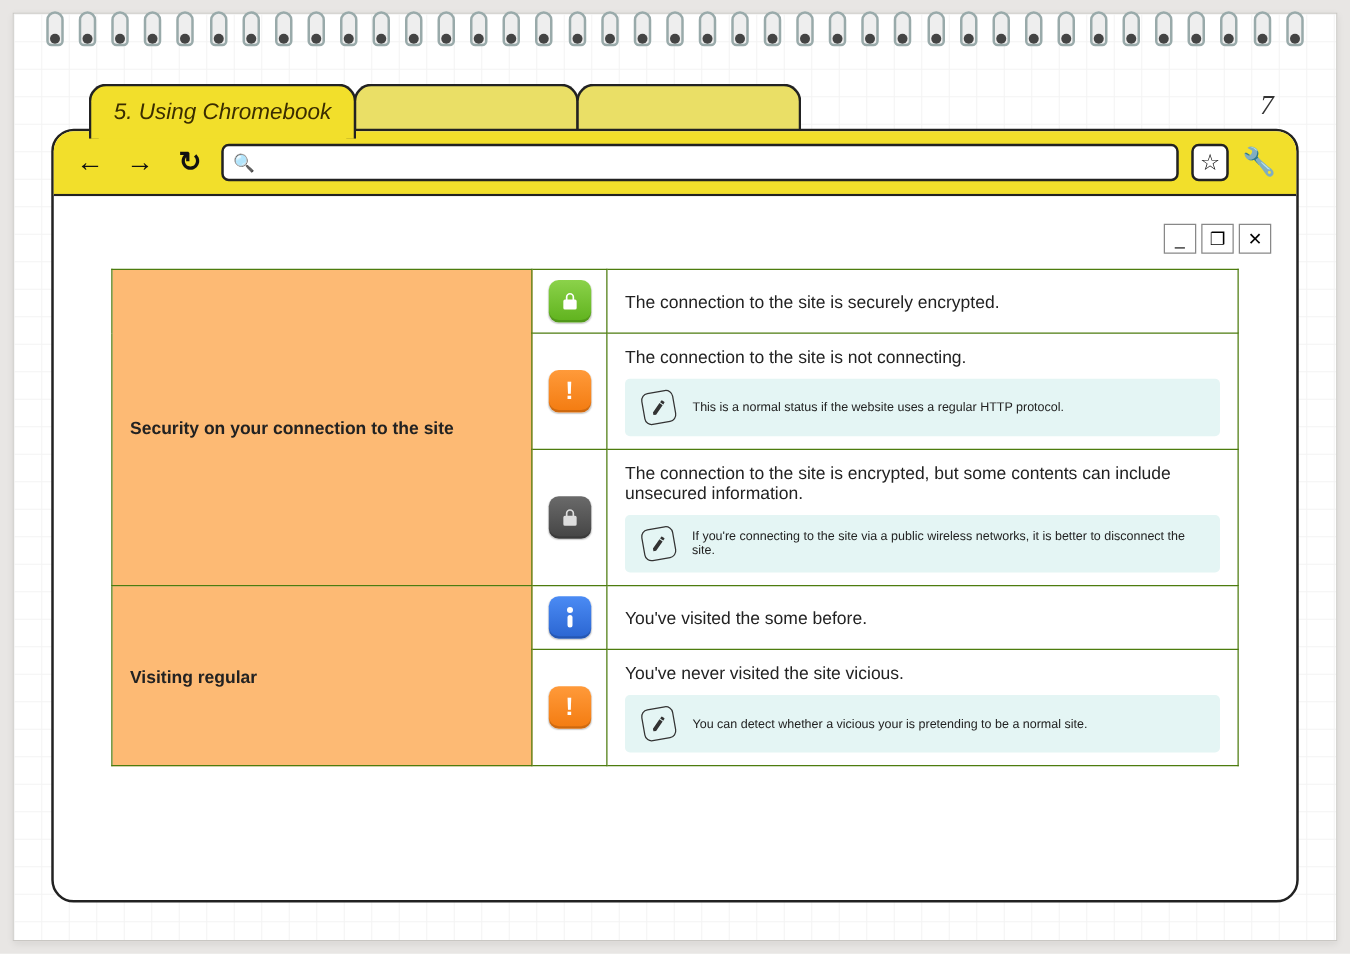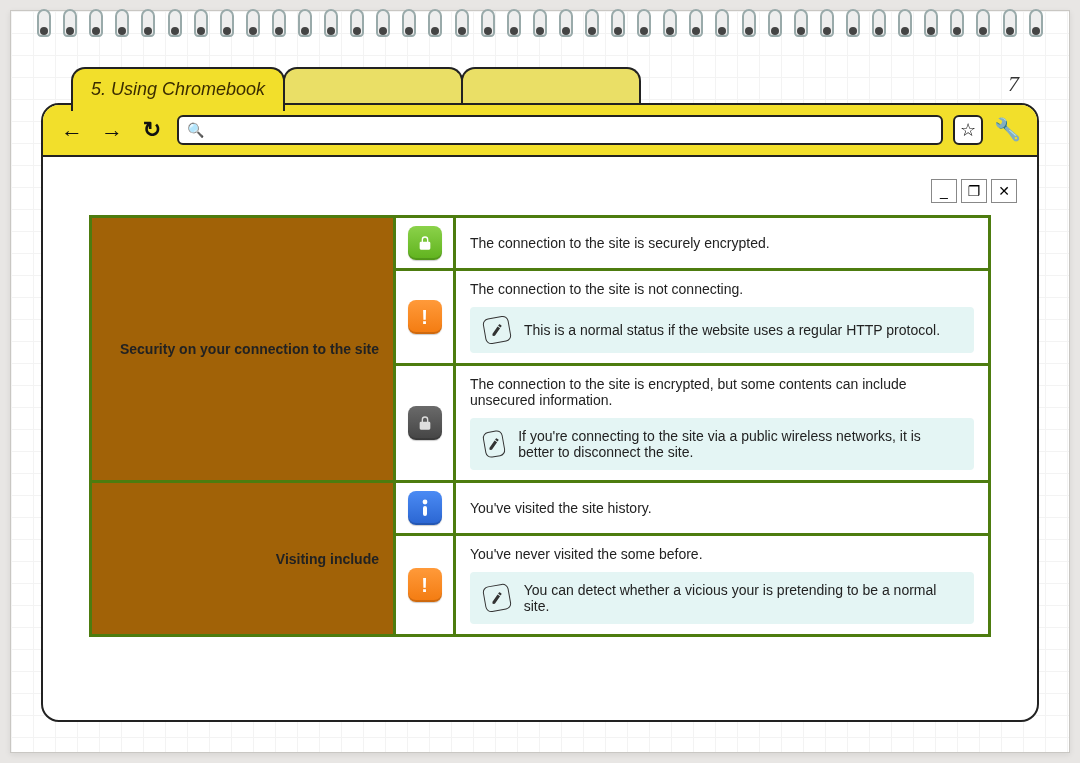--- a/index.html
+++ b/index.html
@@ -142,30 +142,30 @@
   top: 60px; left: 0; right: 0; bottom: 0;
   padding: 50px 46px 20px 46px;
   overflow: hidden;
 }
 
 .grid {
   width: 100%;
   border-collapse: collapse;
 }
 .grid td {
-  border: 3px solid #4d7c0f;
+  border: 1px solid #4d7c0f;
   padding: 10px 14px;
   vertical-align: middle;
   font-size: 14px;
   color: #222;
 }
 .grid td.cat {
-  background: #a16207;
-  width: 304px;
-  text-align: right;
+  background: #fdba74;
+  width: 336px;
+  text-align: left;
   font-weight: bold;
   font-size: 14px;
 }
 .grid td.iconcell {
   width: 60px;
   text-align: center;
   vertical-align: middle;
   padding: 8px;
 }
 .iconbox {
@@ -183,21 +183,21 @@
 .iconbox.blue { background: linear-gradient(#4b8bf4,#2a65d1); }
 
 .note {
   background: #e4f5f4;
   border-radius: 4px;
   padding: 10px 14px;
   margin-top: 10px;
   display: flex;
   align-items: center;
   gap: 14px;
-  font-size: 14px;
+  font-size: 10px;
 }
 .note .pencil {
   width: 26px; height: 26px;
   border: 1.5px solid #333;
   border-radius: 6px;
   display:flex; align-items:center; justify-content:center;
   transform: rotate(-10deg);
 }
 svg.lock { width: 16px; height: 16px; }
 svg.info { width: 6px; height: 18px; }
@@ -340,37 +340,37 @@
                 <svg class="pencilsvg" viewBox="0 0 24 24">
                       <path fill="#333" d="M3 17.25V21h3.75l11-11-3.75-3.75-11 11zM20.7 7.05a1 1 0 000-1.41l-2.34-2.34a1 1 0 00-1.41 0l-1.83 1.83 3.75 3.75 1.83-1.83z"></path>
                     </svg>
               </span>
               <span>If you're connecting to the site via a public wireless networks, it is better to disconnect the site.</span>
             </div>
           </td>
         </tr>
 
         <tr>
-          <td class="cat" rowspan="2">Visiting include</td>
+          <td class="cat" rowspan="2">Visiting regular</td>
           <td class="iconcell">
             <span class="iconbox blue">
               <svg class="info" viewBox="0 0 6 18">
                     <circle cx="3" cy="3" r="2.4" fill="#fff"></circle>
                     <rect x="1" y="7" width="4" height="10" rx="2" fill="#fff"></rect>
                   </svg>
             </span>
           </td>
-          <td>You've visited the site history.</td>
+          <td>You've visited the some before.</td>
         </tr>
         <tr>
           <td class="iconcell">
             <span class="iconbox orange">!</span>
           </td>
           <td>
-            <span>You've never visited the some before.</span>
+            <span>You've never visited the site vicious.</span>
             <div class="note">
               <span class="pencil">
                 <svg class="pencilsvg" viewBox="0 0 24 24">
                       <path fill="#333" d="M3 17.25V21h3.75l11-11-3.75-3.75-11 11zM20.7 7.05a1 1 0 000-1.41l-2.34-2.34a1 1 0 00-1.41 0l-1.83 1.83 3.75 3.75 1.83-1.83z"></path>
                     </svg>
               </span>
               <span>You can detect whether a vicious your is pretending to be a normal site.</span>
             </div>
           </td>
         </tr>

